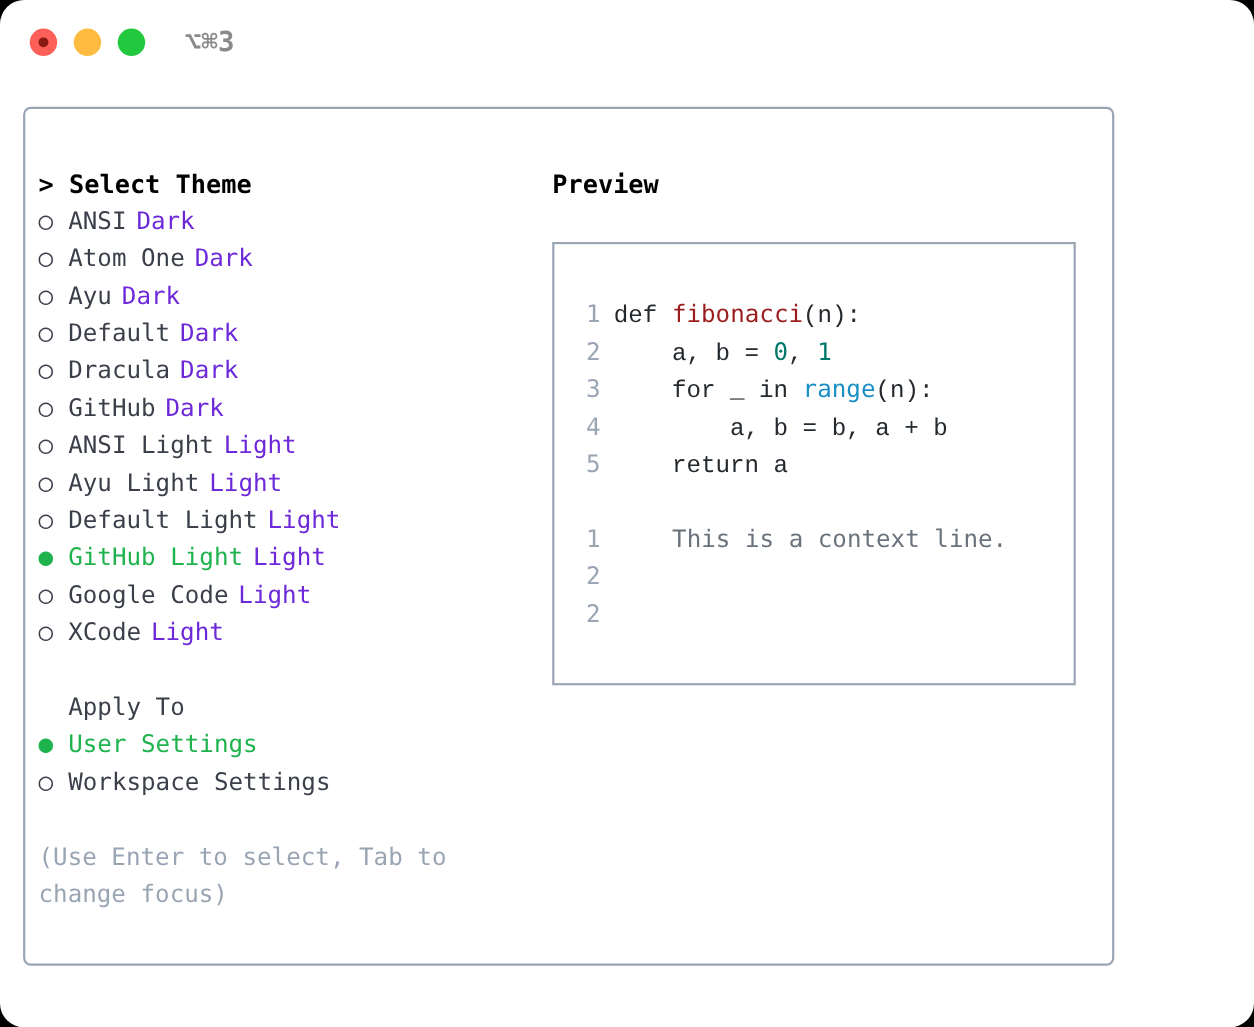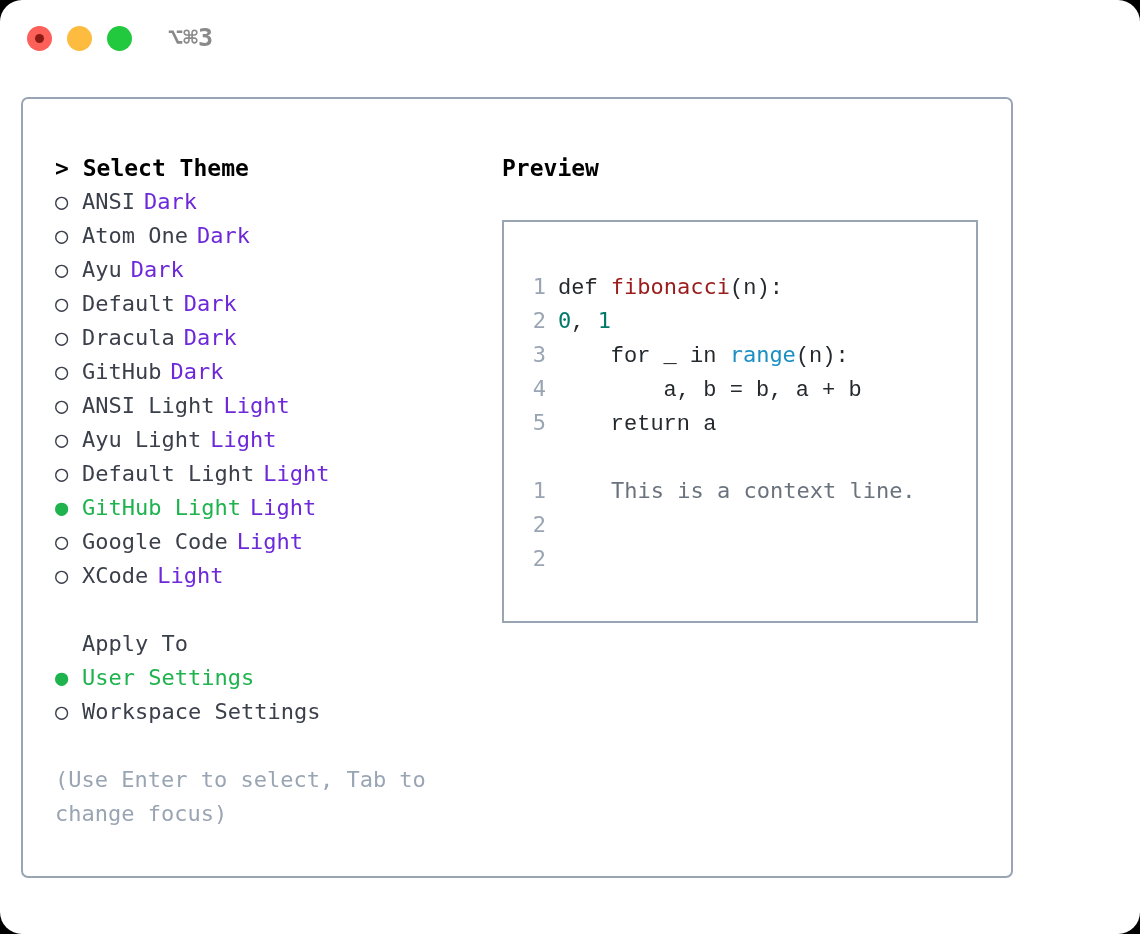--- a/index.html
+++ b/index.html
@@ -65,21 +65,21 @@
     top: 97px;
     width: 992px;
     height: 781px;
     border: 2px solid #9aa5b4;
     border-radius: 7px;
     box-sizing: border-box;
     background: #ffffff;
   }
   .col-left {
     position: absolute;
-    left: 32px;
+    left: 12px;
     top: 52px;
     width: 440px;
   }
   .col-right {
     position: absolute;
     left: 479px;
     top: 52px;
     width: 490px;
   }
   
@@ -215,21 +215,21 @@
         </div>
 
       <div class="hint">(Use Enter to select, Tab to change focus)</div>
     </div>
 
     <div class="col-right">
       <div class="preview-title">Preview</div>
       <div class="codebox">
         <div id="code-block">
             <div class="code-line"><span class="lineno">1</span><span class="code-txt">def </span><span class="tok-fn">fibonacci</span><span class="code-txt">(n):</span></div>
-            <div class="code-line"><span class="lineno">2</span><span class="tok-num">0</span><span class="code-txt">, </span><span class="tok-num">1</span></div>
+            <div class="code-line"><span class="lineno">2</span><span class="code-txt">    a, b = </span><span class="tok-num">0</span><span class="code-txt">, </span><span class="tok-num">1</span></div>
             <div class="code-line"><span class="lineno">3</span><span class="code-txt">    for _ in </span><span class="tok-call">range</span><span class="code-txt">(n):</span></div>
             <div class="code-line"><span class="lineno">4</span><span class="code-txt">        a, b = b, a + b</span></div>
             <div class="code-line"><span class="lineno">5</span><span class="code-txt">    return a</span></div>
           </div>
         <div class="blank-line"></div>
         <div id="diff-block">
             <div class="code-line"><span class="lineno">1</span><span class="diff-ctx">    This is a context line.</span></div>
             <div class="code-line"><span class="lineno">2</span></div>
             <div class="code-line"><span class="lineno">2</span></div>
           </div>

